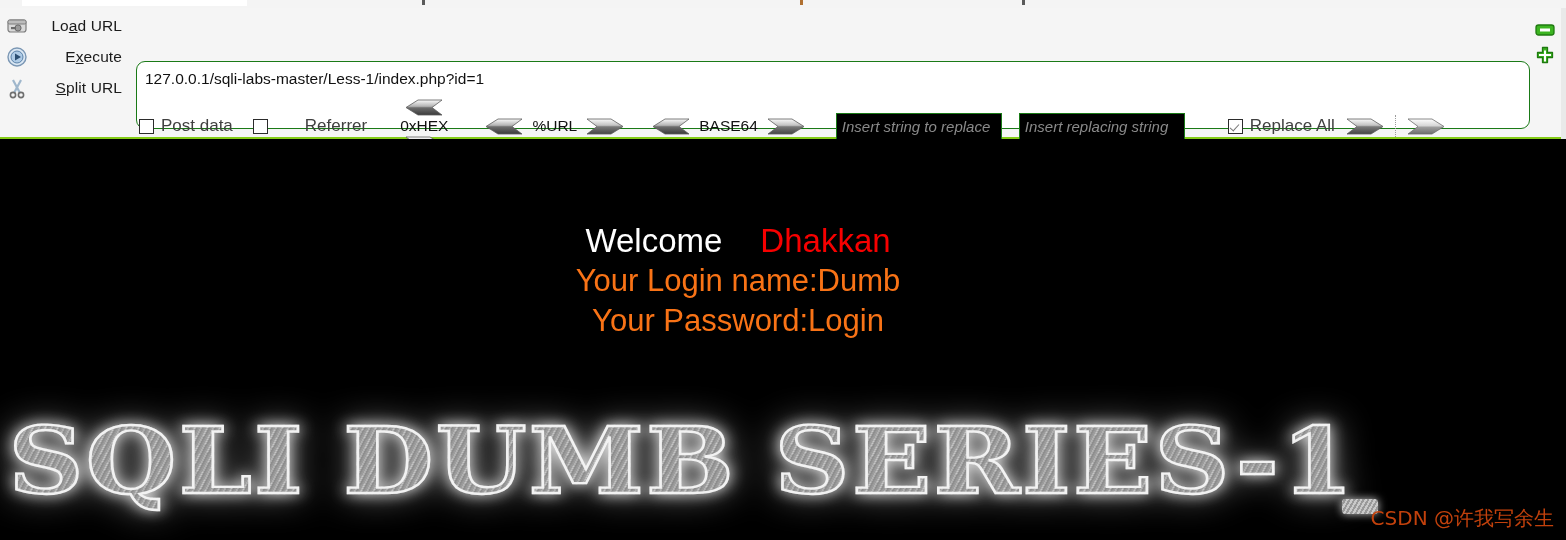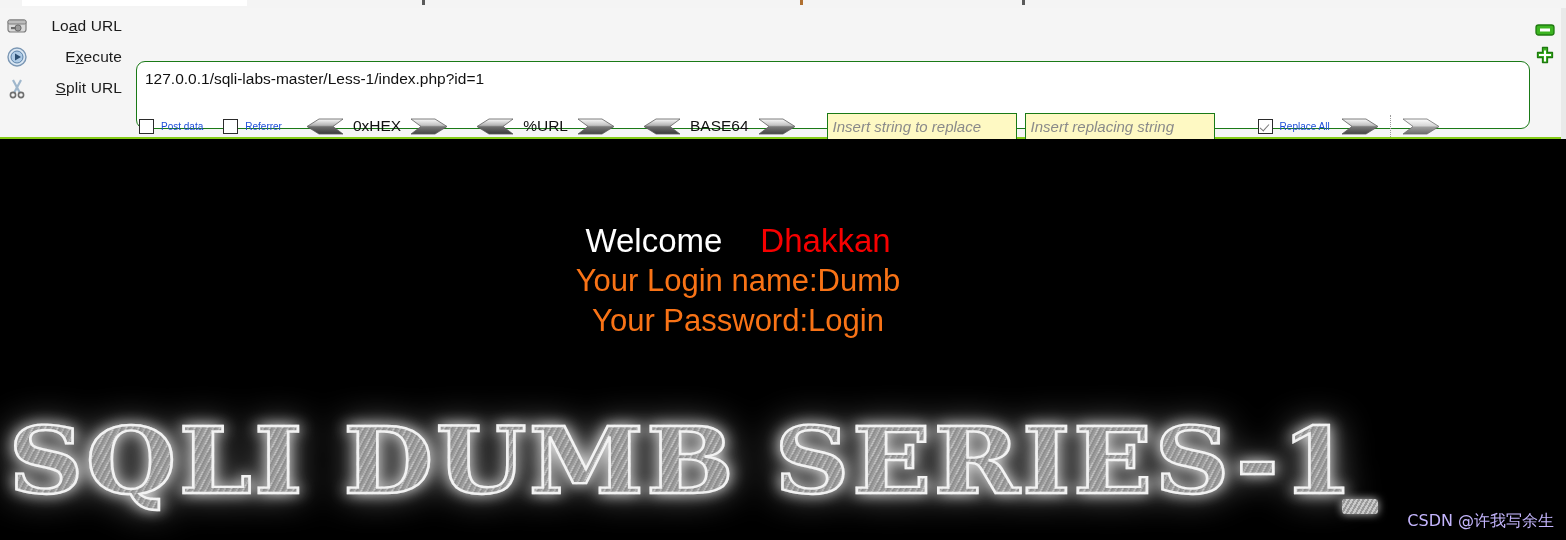--- a/index.html
+++ b/index.html
@@ -66,31 +66,31 @@
   .cbx-wrap{display:flex;align-items:center;}
   .cbx{
     width:15px;height:15px;border:1.4px solid #2b2b2b;background:#fff;
     box-sizing:border-box;position:relative;flex:none;
   }
   .cbx.checked::after{
     content:"";position:absolute;left:3px;top:2.5px;
     width:4px;height:8px;border:solid #777;border-width:0 1.7px 1.7px 0;
     transform:rotate(42deg);
   }
-  .cbx-lbl{font-size:10px;color:#1d4ed8;margin-left:7px;white-space:nowrap;}
+  .cbx-lbl{font-size:17px;color:#404040;margin-left:7px;white-space:nowrap;}
 
   
   .chev{width:38px;height:19px;display:block;flex:none;}
   .encgroup{display:flex;align-items:center;}
   .encgroup .enc-lbl{
     font-size:15.5px;color:#111;margin:0 9px;white-space:nowrap;
   }
 
   .repl-input{
-    width:190px;height:27px;border:1.4px solid #1a7a17;background:#fef9c3;
+    width:166px;height:27px;border:1.4px solid #1a7a17;background:#000000;
     box-sizing:border-box;display:flex;align-items:center;
     padding:0 5px;overflow:hidden;flex:none;
   }
   .repl-input span{
     font-size:15px;color:#8a8a8a;font-style:italic;white-space:nowrap;
   }
   .vdiv{
     width:0;height:22px;border-left:1.5px dotted #9b9b9b;flex:none;
   }
 
@@ -135,21 +135,21 @@
     color:transparent;
     -webkit-text-stroke:2.4px #f2f2f2;
     paint-order:stroke fill;
     filter:drop-shadow(0 0 7px rgba(255,255,255,.85))
            drop-shadow(0 0 16px rgba(255,255,255,.45));
     white-space:nowrap;
   }
 
   .watermark{
     position:absolute;right:12px;bottom:8px;
-    font-size:16px;color:#c4b5fd;white-space:nowrap;
+    font-size:20px;color:#c2410c;white-space:nowrap;
     font-family:"DejaVu Sans", sans-serif;
   }
   .wm-box{
     position:absolute;right:188px;bottom:26px;
     width:36px;height:15px;border-radius:3px;
     background:repeating-linear-gradient(120deg,#c9c9c9 0 2px,#9a9a9a 2px 4px);
     box-shadow:0 0 8px rgba(255,255,255,.75);
   }
 </style>
 </head>
@@ -215,26 +215,26 @@
       </svg>
     </div>
 
     <div class="optrow">
 
       <div class="cbx-wrap" style="margin-left:139px;">
         <div class="cbx"></div>
         <span class="cbx-lbl">Post data</span>
       </div>
 
-      <div class="cbx-wrap" style="margin-left:20px;">
+      <div class="cbx-wrap" style="margin-left:20px;gap:30px;">
         <div class="cbx"></div>
         <span class="cbx-lbl">Referrer</span>
       </div>
 
-      <div class="encgroup" style="margin-left:24px;">
+      <div class="encgroup" style="margin-left:24px;flex-direction:column;">
         <svg class="chev" viewBox="0 0 38 19">
           <defs>
               <linearGradient id="gL1" x1="0" y1="0" x2="0" y2="1">
             <stop offset="0" stop-color="#fbfbfb"></stop>
                 <stop offset="0.42" stop-color="#b4b4b4"></stop>
             <stop offset="0.52" stop-color="#6e6e6e"></stop>
                 <stop offset="1" stop-color="#3a3a3a"></stop>
               </linearGradient>
             </defs>
           <path d="M37 2 H13 L1 9.5 L13 17 H37 L27 9.5 Z" fill="url(#gL1)" stroke="#5d5d5d" stroke-width="0.8"></path>
@@ -270,21 +270,21 @@
         <span class="enc-lbl">BASE64</span>
         <svg class="chev" viewBox="0 0 38 19">
           <path d="M1 2 H25 L37 9.5 L25 17 H1 L11 9.5 Z" fill="url(#gR1)" stroke="#5d5d5d" stroke-width="0.8"></path>
         </svg>
       </div>
 
       <div class="repl-input" style="margin-left:31px;">
         <span>Insert string to replace</span>
       </div>
 
-      <div class="repl-input" style="margin-left:8px;">
+      <div class="repl-input" style="margin-left:17px;">
         <span>Insert replacing string</span>
       </div>
 
       <div class="cbx-wrap" style="margin-left:11px;padding-left:32px;">
         <div class="cbx checked"></div>
         <span class="cbx-lbl">Replace All</span>
       </div>
 
       <svg class="chev" style="margin-left:11px;" viewBox="0 0 38 19">
         <path d="M1 2 H25 L37 9.5 L25 17 H1 L11 9.5 Z" fill="url(#gR1)" stroke="#5d5d5d" stroke-width="0.8"></path>

